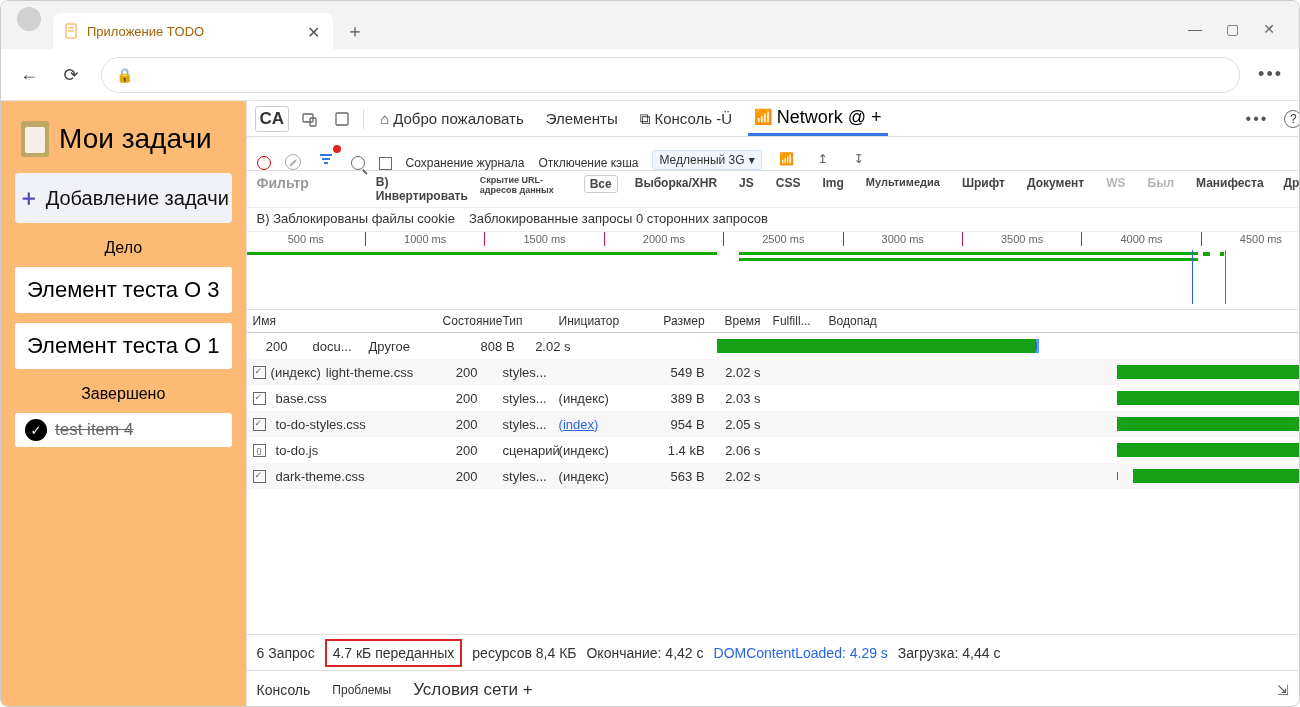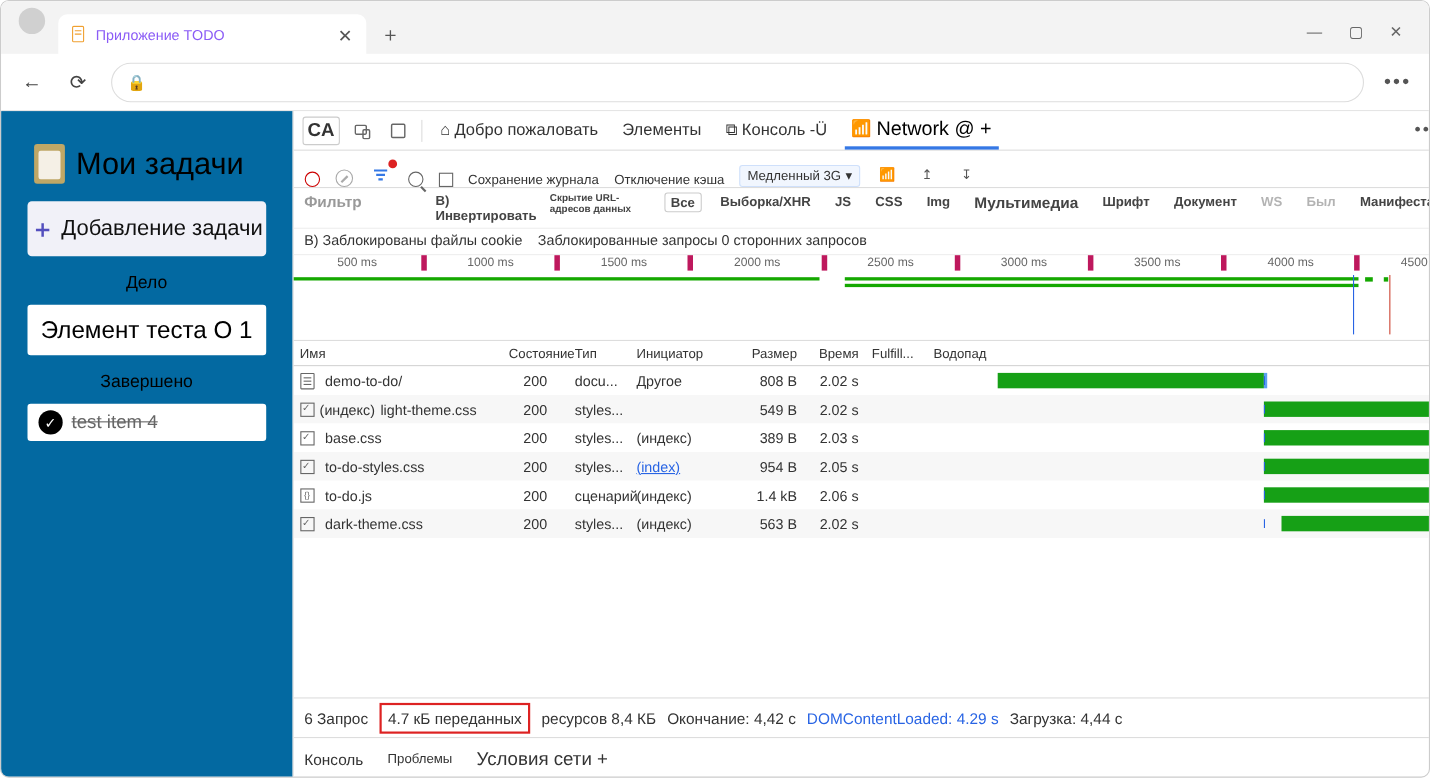--- a/index.html
+++ b/index.html
@@ -3,39 +3,39 @@
 <meta charset="utf-8">
 <style>
 * { margin: 0; padding: 0; box-sizing: border-box; font-family: "Segoe UI", Arial, sans-serif; }
 body { width: 1300px; height: 707px; background: #fff; overflow: hidden; border: 1px solid #ccc; border-radius: 8px; }
 
 
 .chrome { height: 48px; display: flex; align-items: flex-end; background: #f3f3f3; padding: 0 8px; }
 .avatar { width: 24px; height: 24px; background: #d0d0d0; border-radius: 50%; margin: 0 12px 12px 8px; align-self: center; }
 .tab { background: #fff; border-radius: 8px 8px 0 0; height: 36px; width: 280px; display: flex; align-items: center; padding: 0 10px; gap: 8px; }
 .tab-icon { width: 16px; height: 16px; color: #f0a030; }
-.tab-title { flex: 1; font-size: 13px; color: #8b5cf6; }
+.tab-title { flex: 1; font-size: 13px; color: #a16207; }
 .tab-close { width: 16px; height: 16px; color: #555; cursor: pointer; }
 .newtab { width: 32px; height: 32px; display: flex; align-items: center; justify-content: center; margin-left: 6px; margin-bottom: 2px; color: #555; font-size: 18px; }
 .win-controls { margin-left: auto; display: flex; gap: 24px; padding: 0 16px 12px 0; color: #666; }
 .win-controls span { font-size: 14px; }
 
 .addrbar { height: 52px; display: flex; align-items: center; padding: 0 16px; gap: 18px; background: #fff; border-bottom: 1px solid #e5e5e5; }
 .nav-btn { width: 24px; height: 24px; color: #444; font-size: 18px; display:flex; align-items:center; justify-content:center; }
 .url-field { flex: 1; height: 36px; border: 1px solid #ddd; border-radius: 18px; display: flex; align-items: center; padding: 0 14px; gap: 10px; }
 .url-field .lock { color: #777; font-size: 14px; }
 .url-text { font-size: 16px; color: #333; }
 .url-text .gray { color: #999; }
 .more-btn { font-size: 18px; color: #555; letter-spacing: 2px; }
 
 
 .main { display: flex; height: calc(707px - 100px); }
 
 
-.app { width: 290px; background: #0369a1; padding: 24px; display: flex; flex-direction: column; gap: 10px; }
+.app { width: 290px; background: #fdba74; padding: 14px; display: flex; flex-direction: column; gap: 10px; }
 .app-title { display: flex; align-items: center; gap: 10px; color: #000; font-size: 28px; font-weight: 400; padding: 6px; }
 .app-title .clip { width: 28px; height: 36px; background: #bfa766; border-radius: 3px; position: relative; }
 .app-title .clip::before { content:""; position:absolute; top:6px; left:4px; right:4px; bottom:4px; background:#f5f0e6; border-radius:2px; }
 .btn-add { background:#f1f1f8; border:none; border-radius:4px; height:50px; display:flex; align-items:center; justify-content:center; gap:6px; font-size:20px; color:#111; cursor:pointer; }
 .btn-add .plus { color:#534fbe; font-size:22px; font-weight:700; }
 .section-label { text-align:center; color:#000; font-size:16px; margin-top:6px; }
 .task { background:#fff; border-radius:3px; padding:10px 12px; font-size:22px; color:#000; white-space:nowrap; overflow:hidden; }
 .task.done { display:flex; align-items:center; gap:8px; padding:6px 10px; font-size:17px; }
 .task.done .chk { width:22px; height:22px; background:#000; border-radius:50%; display:flex; align-items:center; justify-content:center; color:#fff; font-size:13px; }
 .task.done .txt { text-decoration: line-through; color:#666; }
@@ -73,21 +73,21 @@
 .type-pill { padding:1px 5px; }
 .type-pill.all { border:1px solid #ccc; border-radius:3px; }
 .filter-row .right-types { margin-left:auto; display:flex; gap:10px; }
 
 
 .blocked-row { display:flex; padding:3px 10px 5px; gap:14px; font-size:13px; border-bottom:1px solid #eee; }
 
 
 .overview { height:78px; border-bottom:1px solid #ddd; position:relative; }
 .ov-ticks { display:flex; font-size:11px; color:#666; }
-.ov-ticks span { flex:1; text-align:center; border-right:5px solid #be185d; padding-top:1px; height:14px; }
+.ov-ticks span { flex:1; text-align:center; border-right:1px solid #be185d; padding-top:1px; height:14px; }
 .ov-lanes { position:absolute; top:18px; left:0; right:0; height:54px; }
 .lane { position:absolute; height:3px; background:#14a800; }
 .ov-mark { position:absolute; top:0; bottom:0; width:1px; }
 
 
 .req-table { flex:1; display:flex; flex-direction:column; }
 .req-head { display:flex; border-bottom:1px solid #ccc; font-size:12px; color:#333; }
 .req-head div, .req-row div { padding:4px 6px; }
 .c-name{width:190px;} .c-status{width:60px;text-align:center;} .c-type{width:56px;} .c-init{width:98px;} .c-size{width:60px;text-align:right;} .c-time{width:56px;text-align:right;} .c-fulfill{width:56px;} .c-wf{flex:1;position:relative;}
 .req-body { flex:1; overflow:auto; }
@@ -153,20 +153,21 @@
   <div class="app">
     <div class="app-title">
       <span class="clip"></span>
       <span>Мои задачи</span>
     </div>
     <button class="btn-add">
       <span class="plus">＋</span>
       <span>Добавление задачи</span>
     </button>
     <div class="section-label">Дело</div>
+    <div class="task">Элемент теста О 3</div>
     <div class="task">Элемент теста О 1</div>
     <div class="section-label">Завершено</div>
     <div class="task done">
       <span class="chk">✓</span>
       <span class="txt">test item 4</span>
     </div>
   </div>
 
   <div class="devtools">
 
@@ -231,21 +232,21 @@
 
     <div class="filter-row">
       <span class="filter-input">Фильтр</span>
       <span>В) <span>Инвертировать</span></span>
       <span style="font-size:9px;">Скрытие URL-адресов данных</span>
       <span class="type-pill all">Все</span>
       <span class="type-pill">Выборка/XHR</span>
       <span class="type-pill">JS</span>
       <span class="type-pill">CSS</span>
       <span class="type-pill">Img</span>
-      <span class="type-pill" style="font-size:14px;">Мультимедиа</span>
+      <span class="type-pill" style="font-size:11px;">Мультимедиа</span>
       <span class="type-pill">Шрифт</span>
       <span class="type-pill">Документ</span>
       <span class="type-pill" style="opacity:.4">WS</span>
       <span class="type-pill" style="opacity:.4">Был</span>
       <div class="right-types">
         <span class="type-pill">Манифеста</span>
         <span class="type-pill">Другое</span>
       </div>
     </div>
 
@@ -287,25 +288,20 @@
         <div class="c-size">Размер</div>
         <div class="c-time">Время</div>
         <div class="c-fulfill">Fulfill...</div>
         <div class="c-wf" style="display:flex;justify-content:space-between;align-items:center;">
             <span>Водопад</span>
             <span class="sort-tri"></span>
           </div>
       </div>
       <div class="req-body" id="req-body">
           <div class="req-row">
-            <div class="c-name">
-              <span class="doc-ic"></span>
-              <span></span>
-              <span>demo-to-do/</span>
-            </div>
             <div class="c-status">200</div>
             <div class="c-type">docu...</div>
             <div class="c-init">Другое</div>
             <div class="c-size">808 B</div>
             <div class="c-time">2.02 s</div>
             <div class="c-fulfill"></div>
             <div class="c-wf">
               <span class="wf-bar" style="left:12%;width:45%"></span>
               <span class="wf-edge" style="left:57%"></span>
               <span class="wf-ruler" style="left:57%;background:#2864e4"></span>

